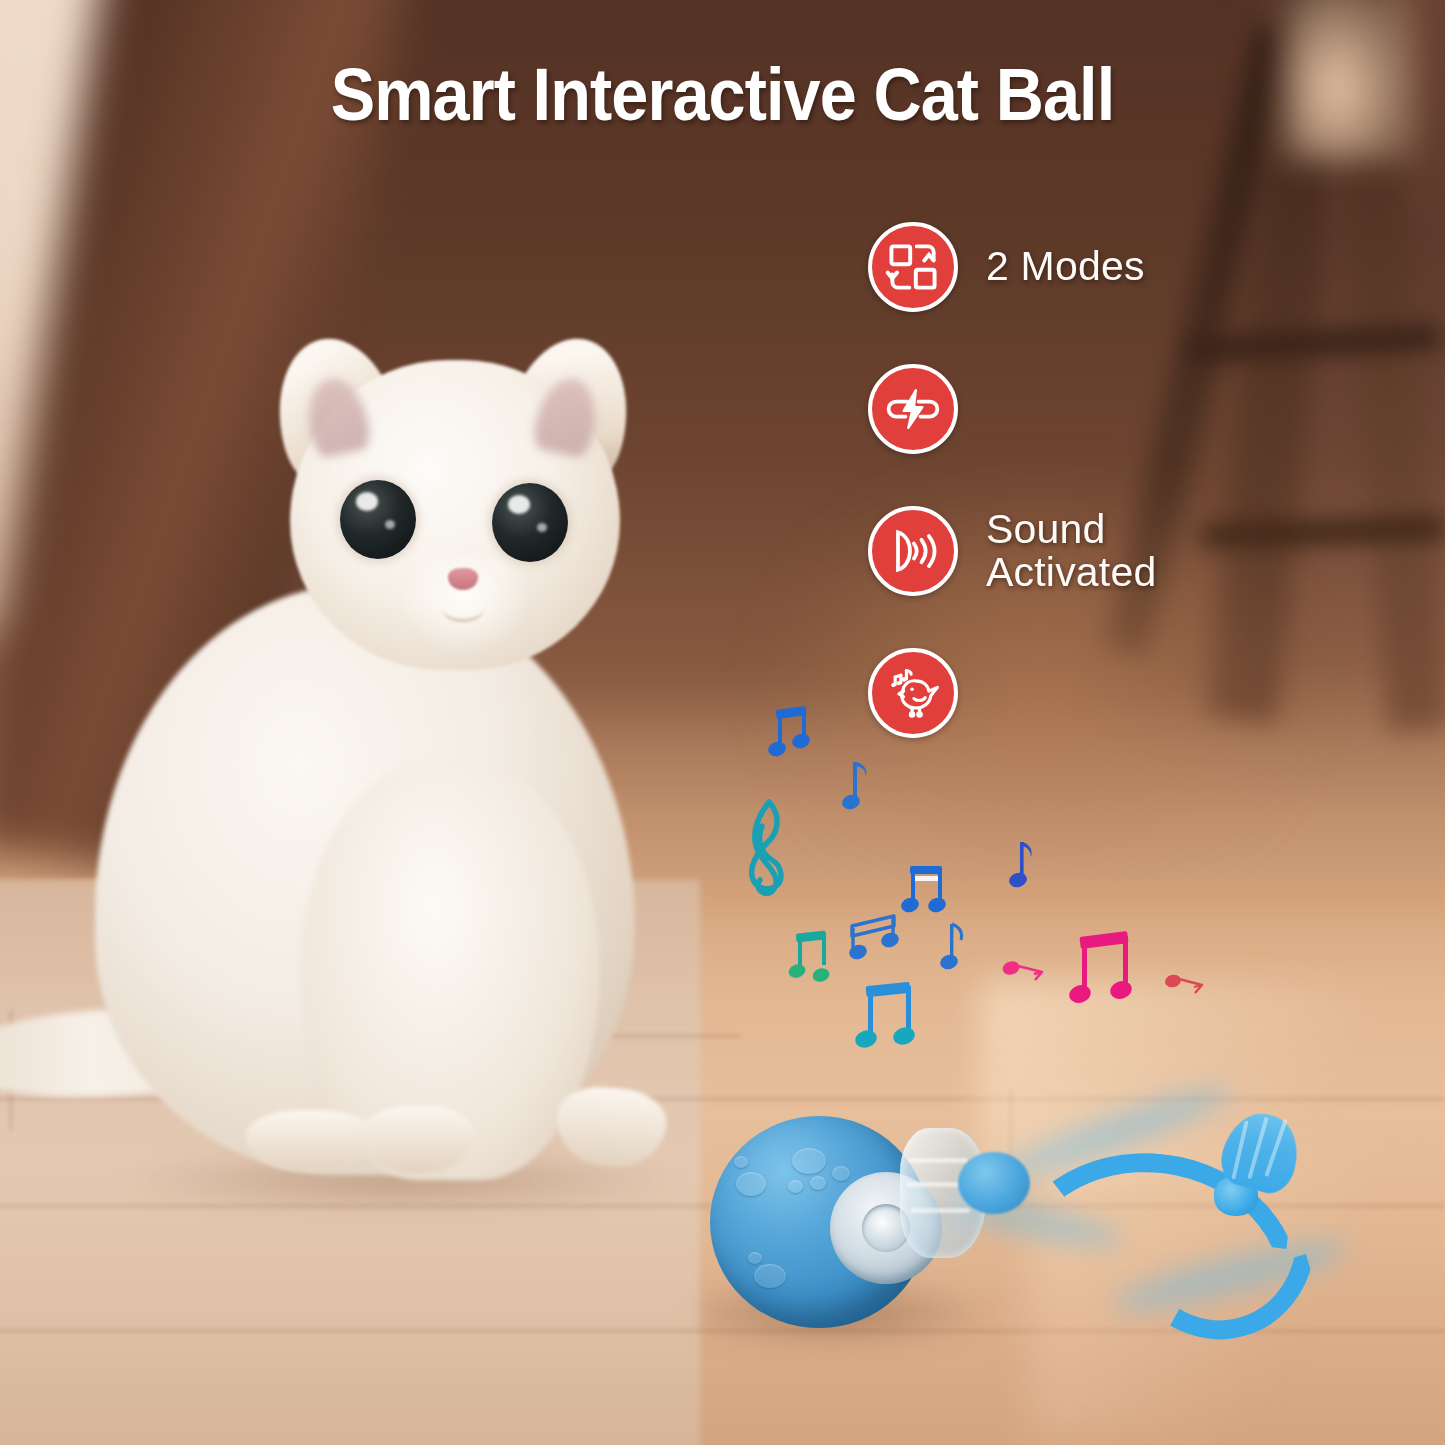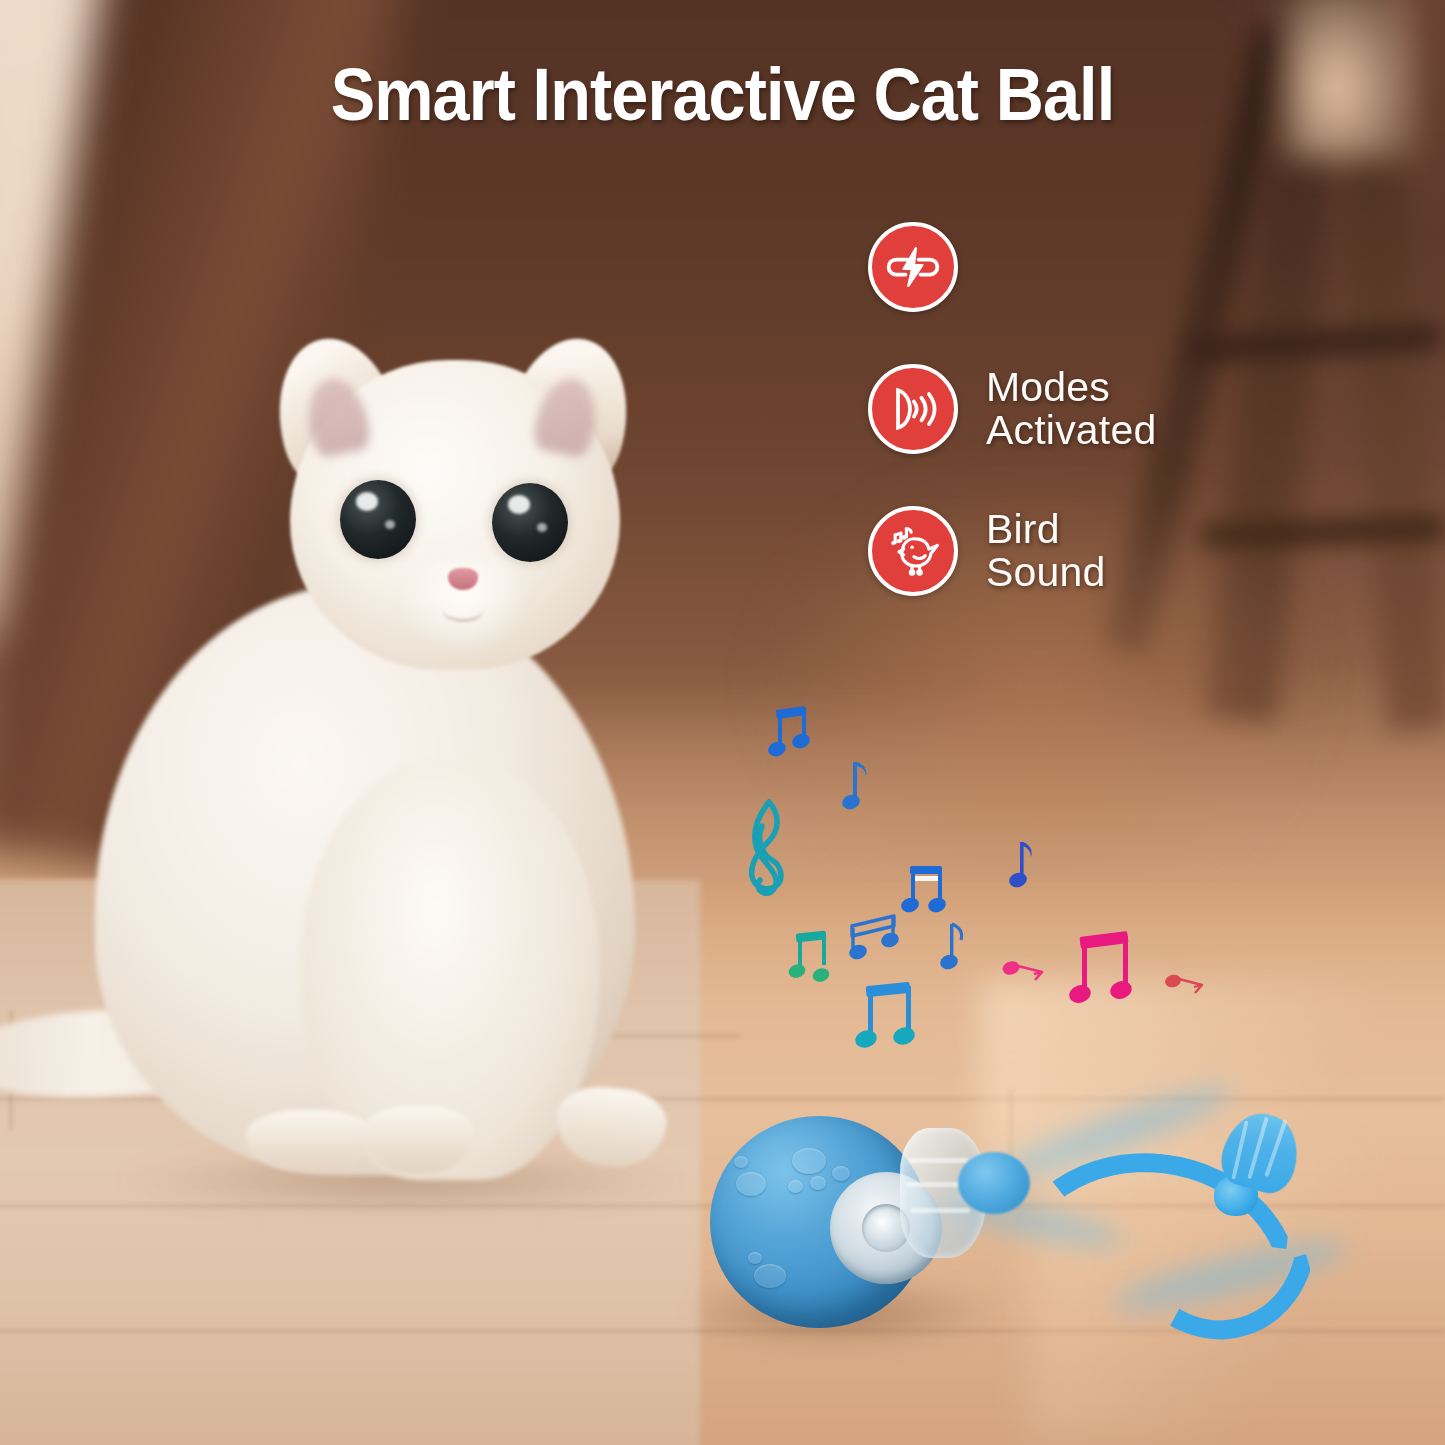--- a/index.html
+++ b/index.html
@@ -366,41 +366,54 @@
     <div class="eye-gl2 l"></div>
     <div class="eye-gl2 r"></div>
     <div class="nose"></div>
     <div class="mouth"></div>
   </div>
 
   <div class="title">Smart Interactive Cat Ball</div>
 
   <div class="features">
 
+    <div class="feat">
+      <div class="badge">
+        <svg viewBox="0 0 64 64" fill="none" stroke="#fff" stroke-width="4.2" stroke-linecap="round">
+          <rect x="9" y="10" width="20" height="19" rx="2"></rect>
+          <rect x="35" y="35" width="20" height="19" rx="2"></rect>
+          <path d="M36 10 h12 a6 6 0 0 1 6 6 v8"></path>
+          <path d="M49 27 l5 -6 l5 6" transform="translate(-5,-2)"></path>
+          <path d="M28 54 H16 a6 6 0 0 1 -6 -6 v-8"></path>
+          <path d="M5 41 l5 6 l5 -6" transform="translate(0,-3)"></path>
+        </svg>
+      </div>
+      <div class="feat-label">2 Modes</div>
+    </div>
 
     <div class="feat">
       <div class="badge">
         <svg viewBox="0 0 64 64" fill="none" stroke="#fff" stroke-width="4" stroke-linecap="round" stroke-linejoin="round">
           <path d="M26 24 H14 a8 8 0 0 0 0 16 h10"></path>
           <path d="M38 24 h12 a8 8 0 0 1 0 16 H40"></path>
           <path d="M35 12 L22 34 h9 L27 52 L42 30 h-9 z" fill="#fff" stroke="#fff" stroke-width="2.5"></path>
         </svg>
       </div>
     </div>
 
     <div class="feat">
       <div class="badge">
         <svg viewBox="0 0 64 64" fill="none" stroke="#fff" stroke-width="4" stroke-linecap="round">
           <path d="M16 12 v40 C32 48 34 18 16 12 z"></path>
           <path d="M33 24 q6 8 0 16"></path>
           <path d="M41 20 q9 12 0 24"></path>
           <path d="M49 16 q12 16 0 32"></path>
         </svg>
       </div>
-      <div class="feat-label">Modes
+      <div class="feat-label">Sound
 Activated</div>
     </div>
 
     <div class="feat">
       <div class="badge">
         <svg viewBox="0 0 64 64" fill="none" stroke="#fff" stroke-width="3.4" stroke-linecap="round" stroke-linejoin="round">
           <path d="M22 26 a13 13 0 0 1 13 -7 c8 0 13 5 14 11 l9 -4 l-7 9 c-1 8 -8 13 -16 13 c-9 0 -15 -6 -15 -14 z"></path>
           <circle cx="31" cy="28" r="1.9" fill="#fff" stroke="none"></circle>
           <path d="M22 30 l-5 3 l5 3"></path>
           <path d="M33 38 a7 5 0 0 0 12 -1"></path>
@@ -410,22 +423,20 @@
           <path d="M25 8 v9"></path>
             <path d="M25 8 q5 1 5 4"></path>
           <circle cx="22.5" cy="17.5" r="2.6" fill="#fff" stroke="none"></circle>
           <path d="M13 15 v8"></path>
             <path d="M19 13 v8"></path>
             <path d="M13 15 l6 -2"></path>
           <circle cx="11" cy="23.5" r="2.3" fill="#fff" stroke="none"></circle>
           <circle cx="17" cy="21.5" r="2.3" fill="#fff" stroke="none"></circle>
         </svg>
       </div>
-      <div class="feat-label">Bird
-Sound</div>
     </div>
 
   </div>
 
   <div class="notes">
 
     <div class="note" style="left:766px;top:704px;">
       <svg width="54" height="58" viewBox="0 0 54 58">
           <g fill="#1e6bd6">
         <rect x="10" y="4" width="30" height="9" rx="2" transform="rotate(-8 25 8)"></rect>

